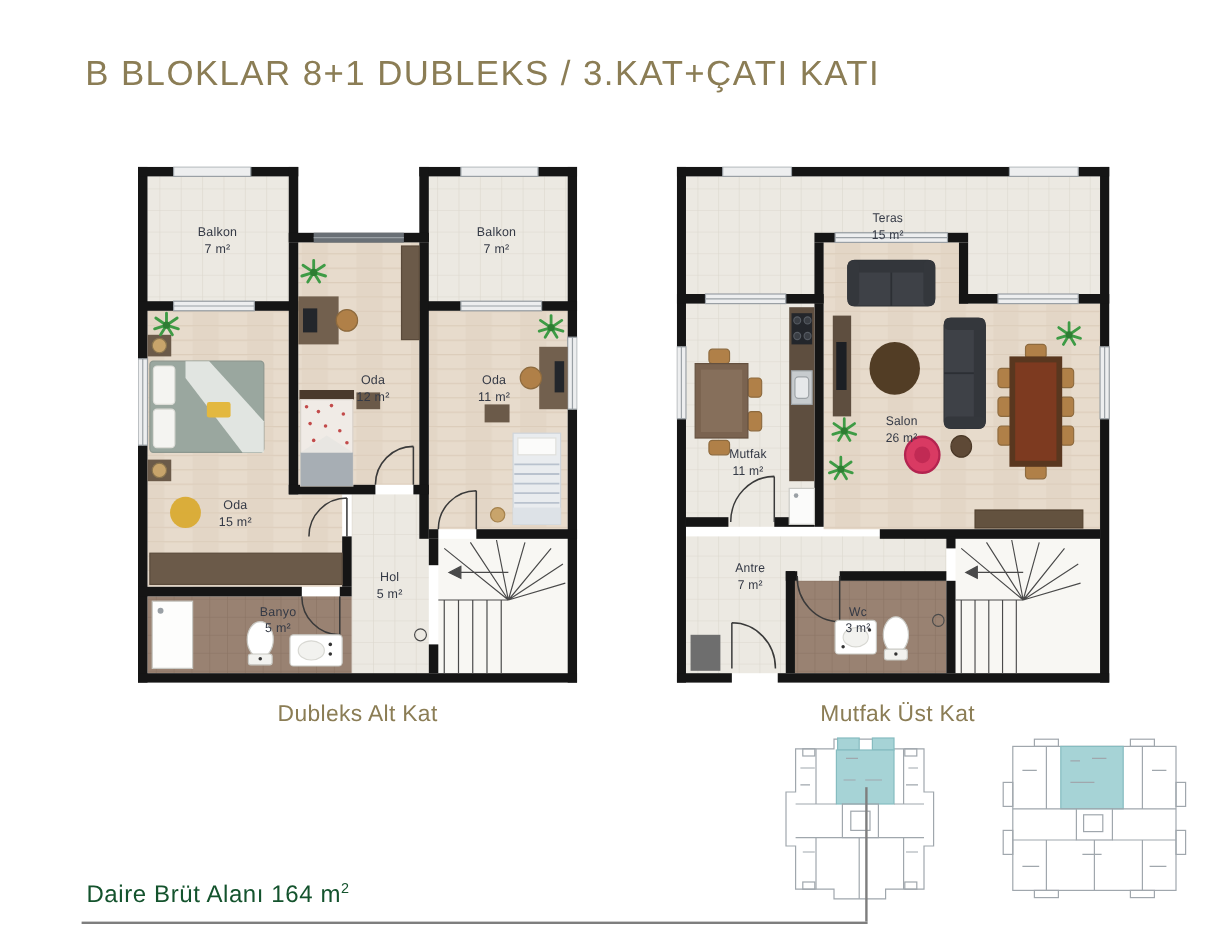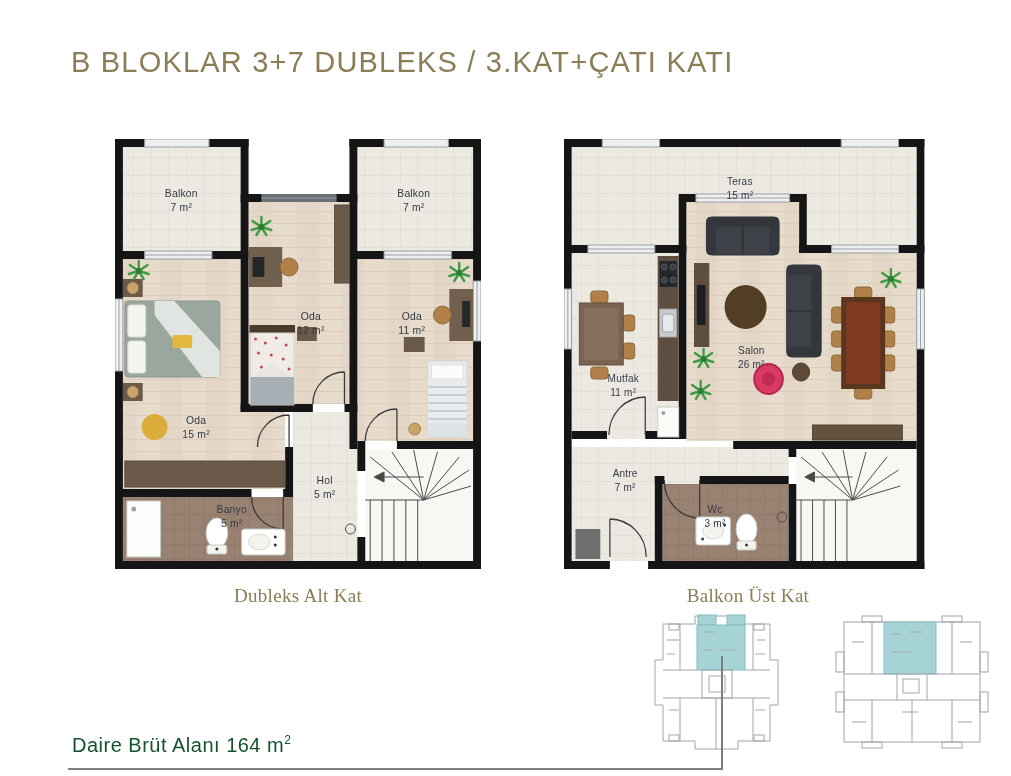--- a/index.html
+++ b/index.html
@@ -1,21 +1,21 @@
 <!DOCTYPE html>
 <html><head>
 <meta charset="utf-8">
 <style>
   html,body{margin:0;padding:0;background:#ffffff;}
   .page{position:relative;width:1011px;height:776px;background:#ffffff;overflow:hidden;
         font-family:"Liberation Sans",sans-serif;}
   .title{position:absolute;left:71px;top:46px;font-size:29px;letter-spacing:1.2px;
          color:#8B7D55;font-weight:400;white-space:nowrap;}
   .caption{position:absolute;top:585px;font-size:19px;color:#8B7D55;text-align:center;
-           letter-spacing:.3px;font-family:Liberation Serif, serif;}
+           letter-spacing:.3px;}
   .caption.alt{left:115px;width:366px;}
   .caption.ust{left:564px;width:368px;}
   .footer-label{position:absolute;left:72px;top:733px;font-size:20px;color:#14532d;
                 letter-spacing:.5px;}
   .footer-label sup{font-size:12px;}
   .connector-h{position:absolute;left:68px;top:768px;width:655px;height:2px;background:#7E7E7E;}
   .connector-v{position:absolute;left:721px;top:656px;width:2px;height:112px;background:#7E7E7E;}
   svg text{font-family:"Liberation Sans",sans-serif;fill:#33384100;}
   .rn,.ra{fill:#343945;font-size:10.5px;letter-spacing:.2px;}
   .wall{fill:#151515;}
@@ -23,21 +23,21 @@
   .winline{stroke:#9AA0A5;stroke-width:1;}
   .door{fill:none;stroke:#3A3A3A;stroke-width:1.3;}
   .stair{stroke:#4a4a4a;stroke-width:1;fill:none;}
   .kp{stroke:#A0A7AD;stroke-width:1;fill:none;}
 </style>
 </head>
 <body>
 
 <div class="page">
 
-  <div class="title">B BLOKLAR 3+7 DUBLEKS / 3.KAT+ÇATI KATI</div>
+  <div class="title">B BLOKLAR 8+1 DUBLEKS / 3.KAT+ÇATI KATI</div>
 
   <svg style="position:absolute;left:115px;top:139px;" width="366" height="430" viewBox="0 0 370 430" preserveAspectRatio="none">
     <defs>
       <pattern id="tile" width="18" height="18" patternUnits="userSpaceOnUse">
         <rect width="18" height="18" fill="#ECE9E2"></rect>
         <path d="M0,0 H18 M0,0 V18" stroke="#DCD8CE" stroke-width="1"></path>
       </pattern>
       <pattern id="wood" width="46" height="12" patternUnits="userSpaceOnUse">
         <rect width="46" height="12" fill="#E7DBCC"></rect>
         <rect width="46" height="1" fill="#DCCDBB"></rect>
@@ -377,21 +377,21 @@
       <text class="rn" x="196" y="215">Salon</text>
       <text class="ra" x="196" y="229">26 m²</text>
       <text class="rn" x="64" y="338">Antre</text>
       <text class="ra" x="64" y="352">7 m²</text>
       <text class="rn" x="158" y="374">Wc</text>
       <text class="ra" x="158" y="388">3 m²</text>
     </g>
   </svg>
 
   <div class="caption alt">Dubleks Alt Kat</div>
-  <div class="caption ust">Balkon Üst Kat</div>
+  <div class="caption ust">Mutfak Üst Kat</div>
 
   <svg style="position:absolute;left:645px;top:610px;" width="143" height="145" viewBox="0 0 143 145">
     <path class="kp" d="M18,14 H50 V6 H93 V14 H125 V50 H133 V95 H125 V131 H93 V139 H50 V131 H18 V95 H10 V50 H18 Z"></path>
     <g>
       <rect x="53" y="5" width="18" height="10" fill="#A6D3D6" stroke="#86BCC0"></rect>
       <rect x="82" y="5" width="18" height="10" fill="#A6D3D6" stroke="#86BCC0"></rect>
       <rect x="52" y="15" width="48" height="45" fill="#A6D3D6" stroke="#86BCC0"></rect>
     </g>
     <g class="kp">
       <path d="M18,60 H52 M100,60 H125 M18,88 H125 M35,14 V60 M108,14 V60 M35,88 V131 M71,88 V139 M108,88 V131"></path>

